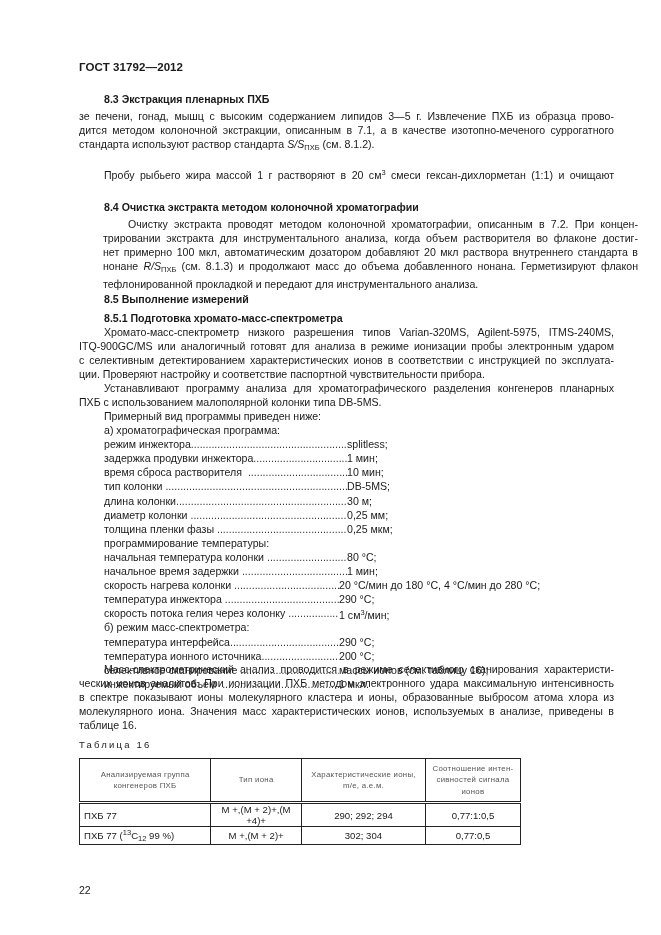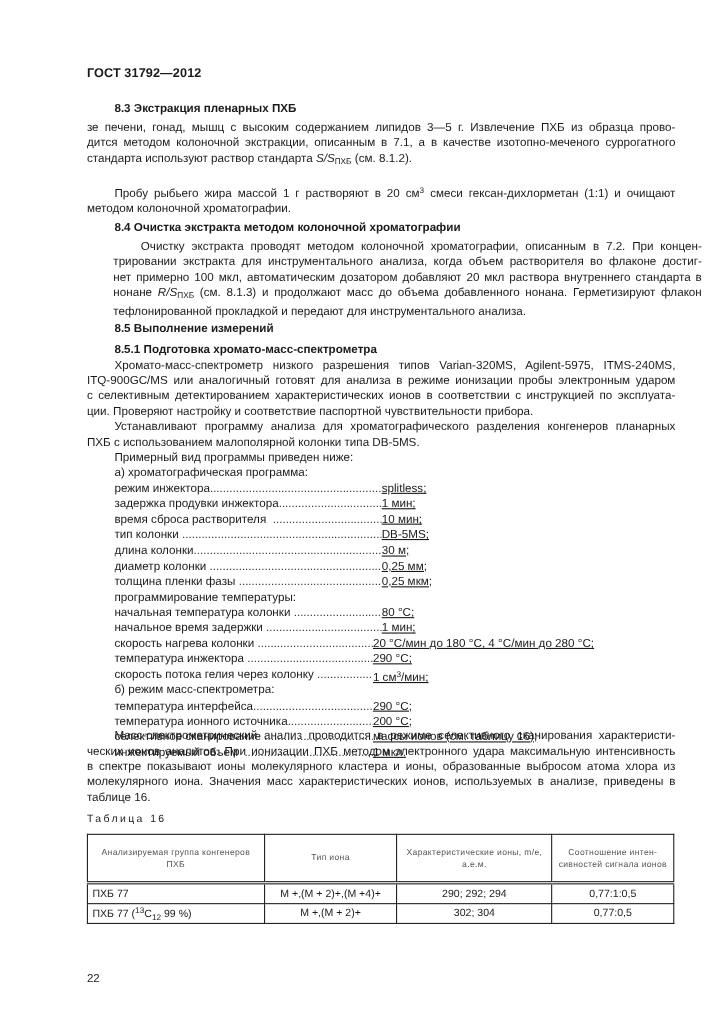--- a/index.html
+++ b/index.html
@@ -9,25 +9,25 @@
   .hdr { position:absolute; left:79px; top:61px; font-size:11.5px; font-weight:bold; letter-spacing:0.1px; }
   .h { position:absolute; left:104px; font-size:10.6px; font-weight:bold; white-space:nowrap; }
   .p { position:absolute; left:79px; width:535px; font-size:10.6px; line-height:14.1px; text-align:justify; }
   .p .ln { display:block; text-align:justify; text-align-last:justify; white-space:nowrap; }
   .p .ln.last { text-align-last:left; }
   .p .ln.ind { text-indent:25px; }
   .prog { position:absolute; left:104px; font-size:10.6px; line-height:14.1px; }
   .prog .row { display:flex; white-space:nowrap; height:14.1px; }
   .prog .k { width:243px; overflow:hidden; white-space:nowrap; }
   .prog .k .dots { color:#333; }
-  .prog .v { white-space:nowrap;text-decoration:underline; }
+  .prog .v { white-space:nowrap; }
   sub { font-size:7.5px; vertical-align:-2px; }
   sup { font-size:7.5px; vertical-align:4px; }
   .cap { position:absolute; left:79px; top:739px; font-size:9.5px; letter-spacing:2.2px; }
-  table.t { position:absolute; left:79px; top:758px; width:534px; border-collapse:collapse; font-size:9.6px; }
+  table.t { position:absolute; left:79px; top:758px; width:442px; border-collapse:collapse; font-size:9.6px; }
   table.t td, table.t th { border:1px solid #222; padding:0 4px; }
   table.t th { font-weight:normal; font-size:7.8px; color:#555; text-align:center; height:42px; line-height:11.5px; letter-spacing:0.3px; }
   table.t tr.first td { border-top:3px double #222; }
   table.t td { height:17px; }
   table.t td.c { text-align:center; }
   .pg { position:absolute; left:79px; top:848px; font-size:10.5px;margin-top:36px; }
 </style>
 </head>
 <body>
 
@@ -36,21 +36,20 @@
   <div class="hdr">ГОСТ 31792—2012</div>
 
   <div class="h" style="top:93px;">8.3 Экстракция пленарных ПХБ</div>
   <div class="p" style="top:109px;">
     <span class="ln">зе печени, гонад, мышц с высоким содержанием липидов 3—5 г. Извлечение ПХБ из образца прово-</span>
     <span class="ln">дится методом колоночной экстракции, описанным в 7.1, а в качестве изотопно-меченого суррогатного</span>
     <span class="ln last"><span>стандарта используют раствор стандарта </span><i>S/S</i><sub>ПХБ</sub><span> (см. 8.1.2).</span></span>
   </div>
   <div class="p" style="top:166px;">
     <span class="ln ind"><span>Пробу рыбьего жира массой 1 г растворяют в 20 см</span><sup>3</sup><span> смеси гексан-дихлорметан (1:1) и очищают</span></span>
-    <span class="ln last">методом колоночной хроматографии.</span>
   </div>
 
   <div class="h" style="top:201px;">8.4 Очистка экстракта методом колоночной хроматографии</div>
   <div class="p" style="top:217px;margin-left:24px;">
     <span class="ln ind">Очистку экстракта проводят методом колоночной хроматографии, описанным в 7.2. При концен-</span>
     <span class="ln">трировании экстракта для инструментального анализа, когда объем растворителя во флаконе достиг-</span>
     <span class="ln">нет примерно 100 мкл, автоматическим дозатором добавляют 20 мкл раствора внутреннего стандарта в</span>
     <span class="ln"><span>нонане </span><i>R/S</i><sub>ПХБ</sub><span> (см. 8.1.3) и продолжают масс до объема добавленного нонана. Герметизируют флакон</span></span>
     <span class="ln last">тефлонированной прокладкой и передают для инструментального анализа.</span>
   </div>

